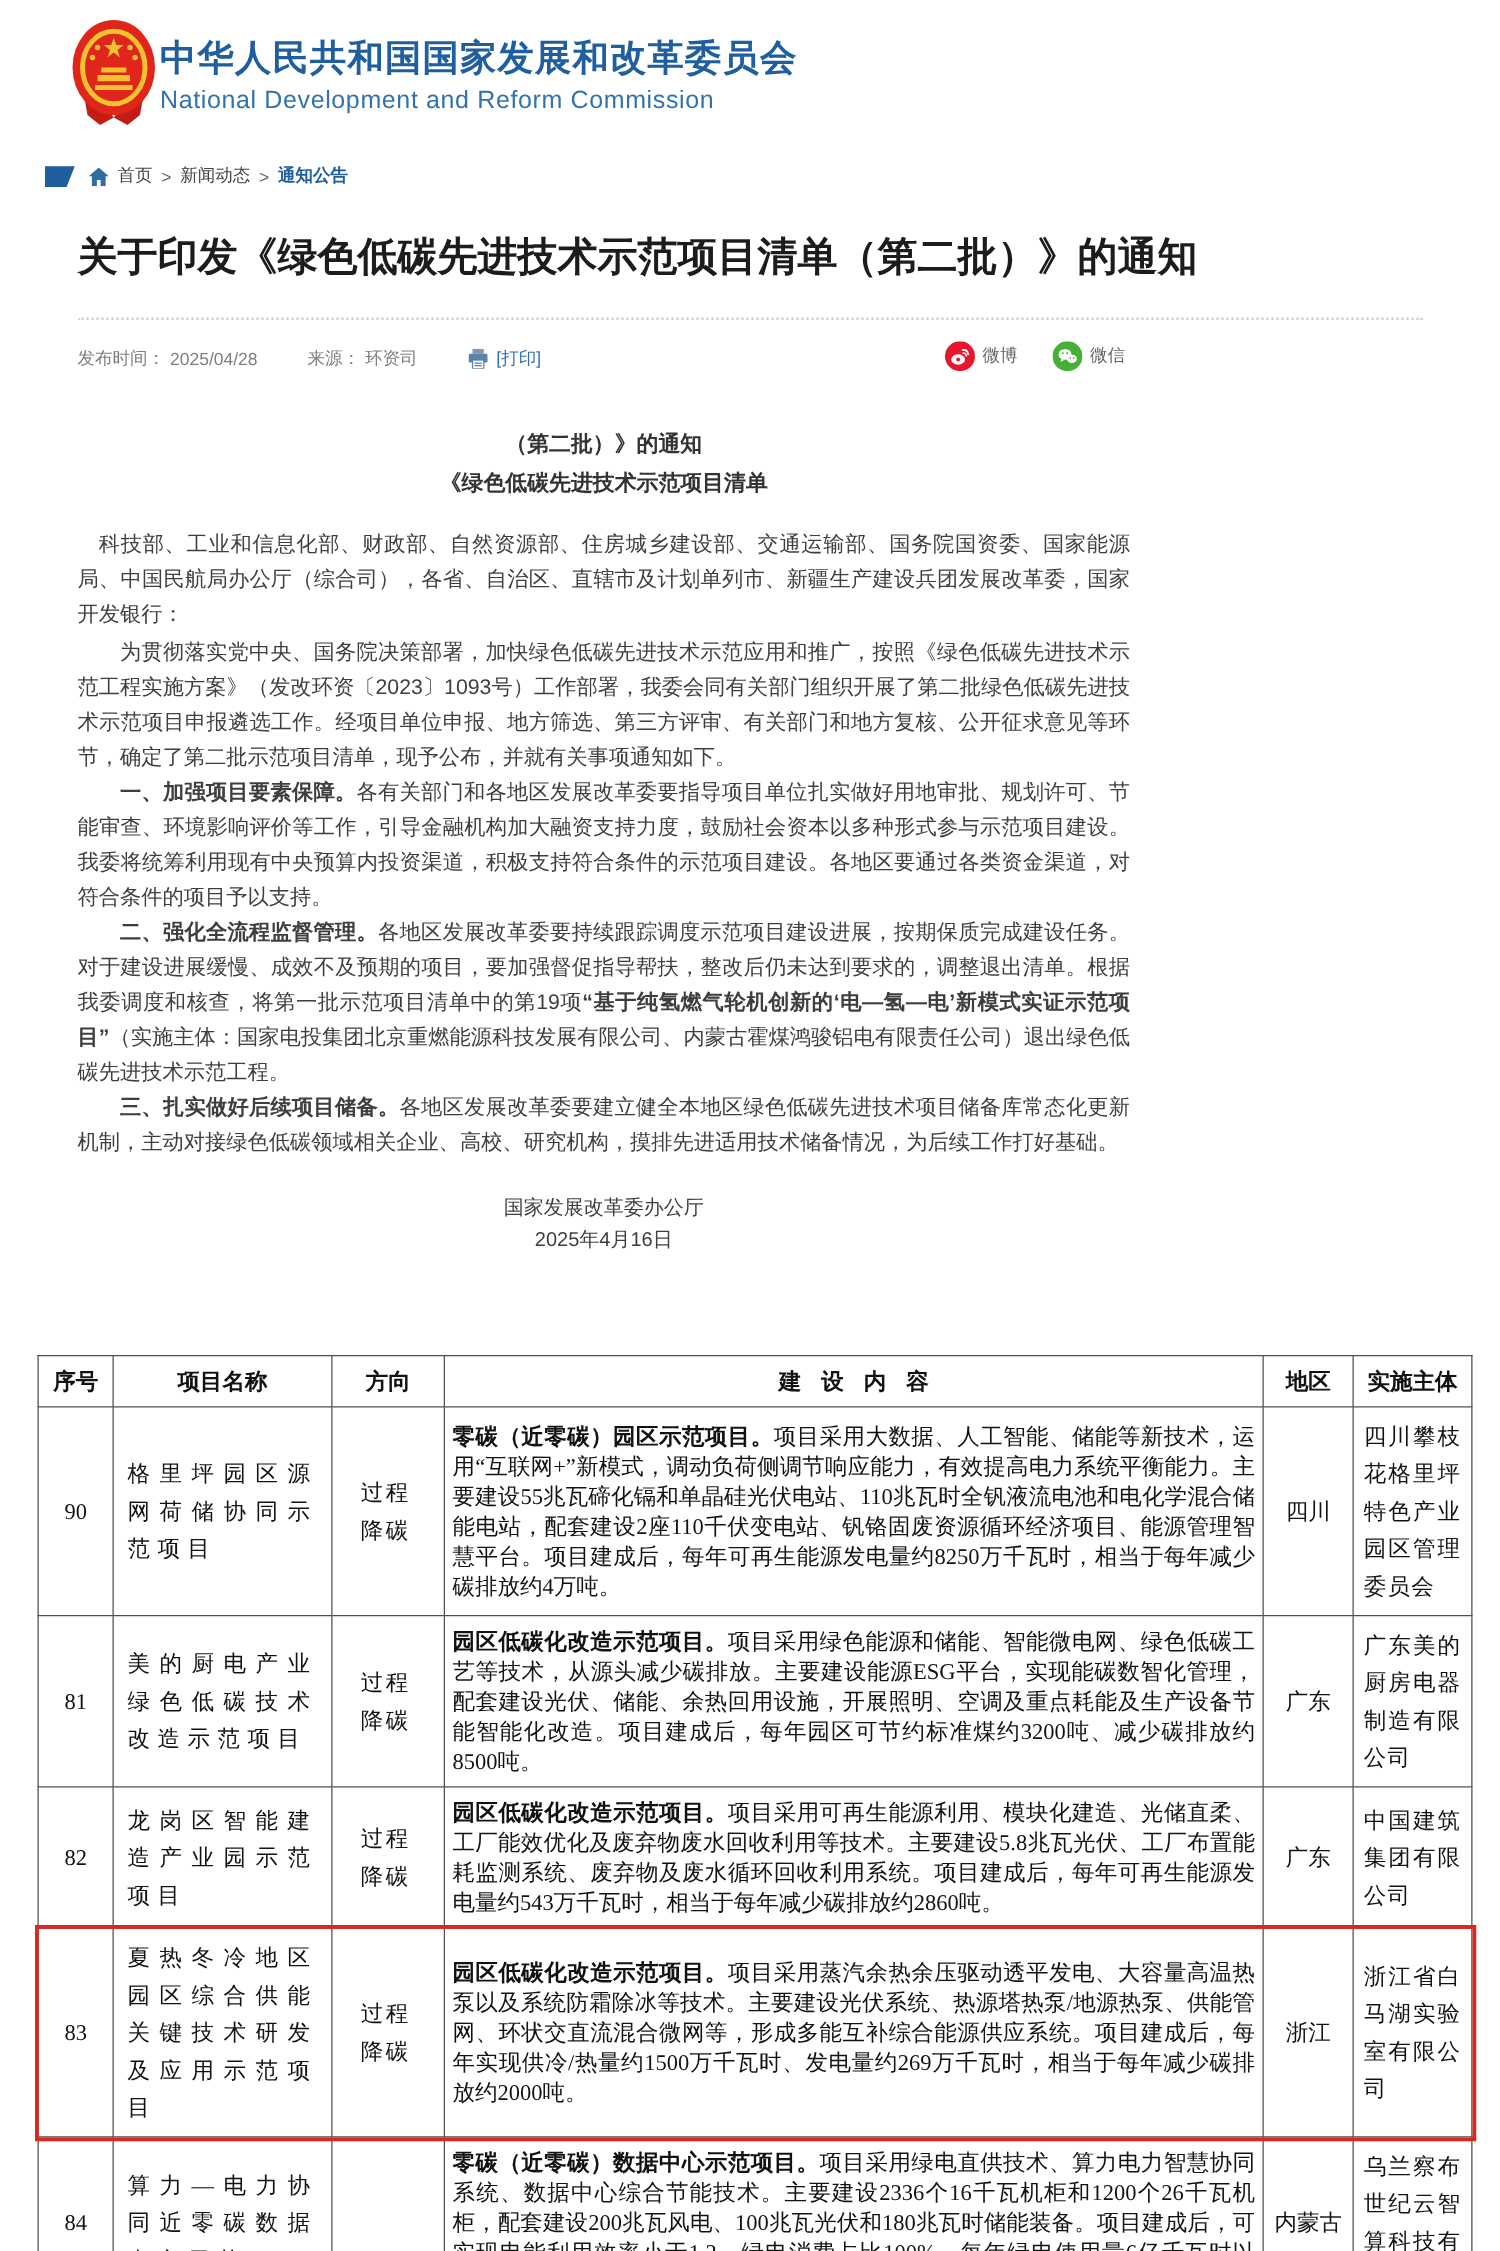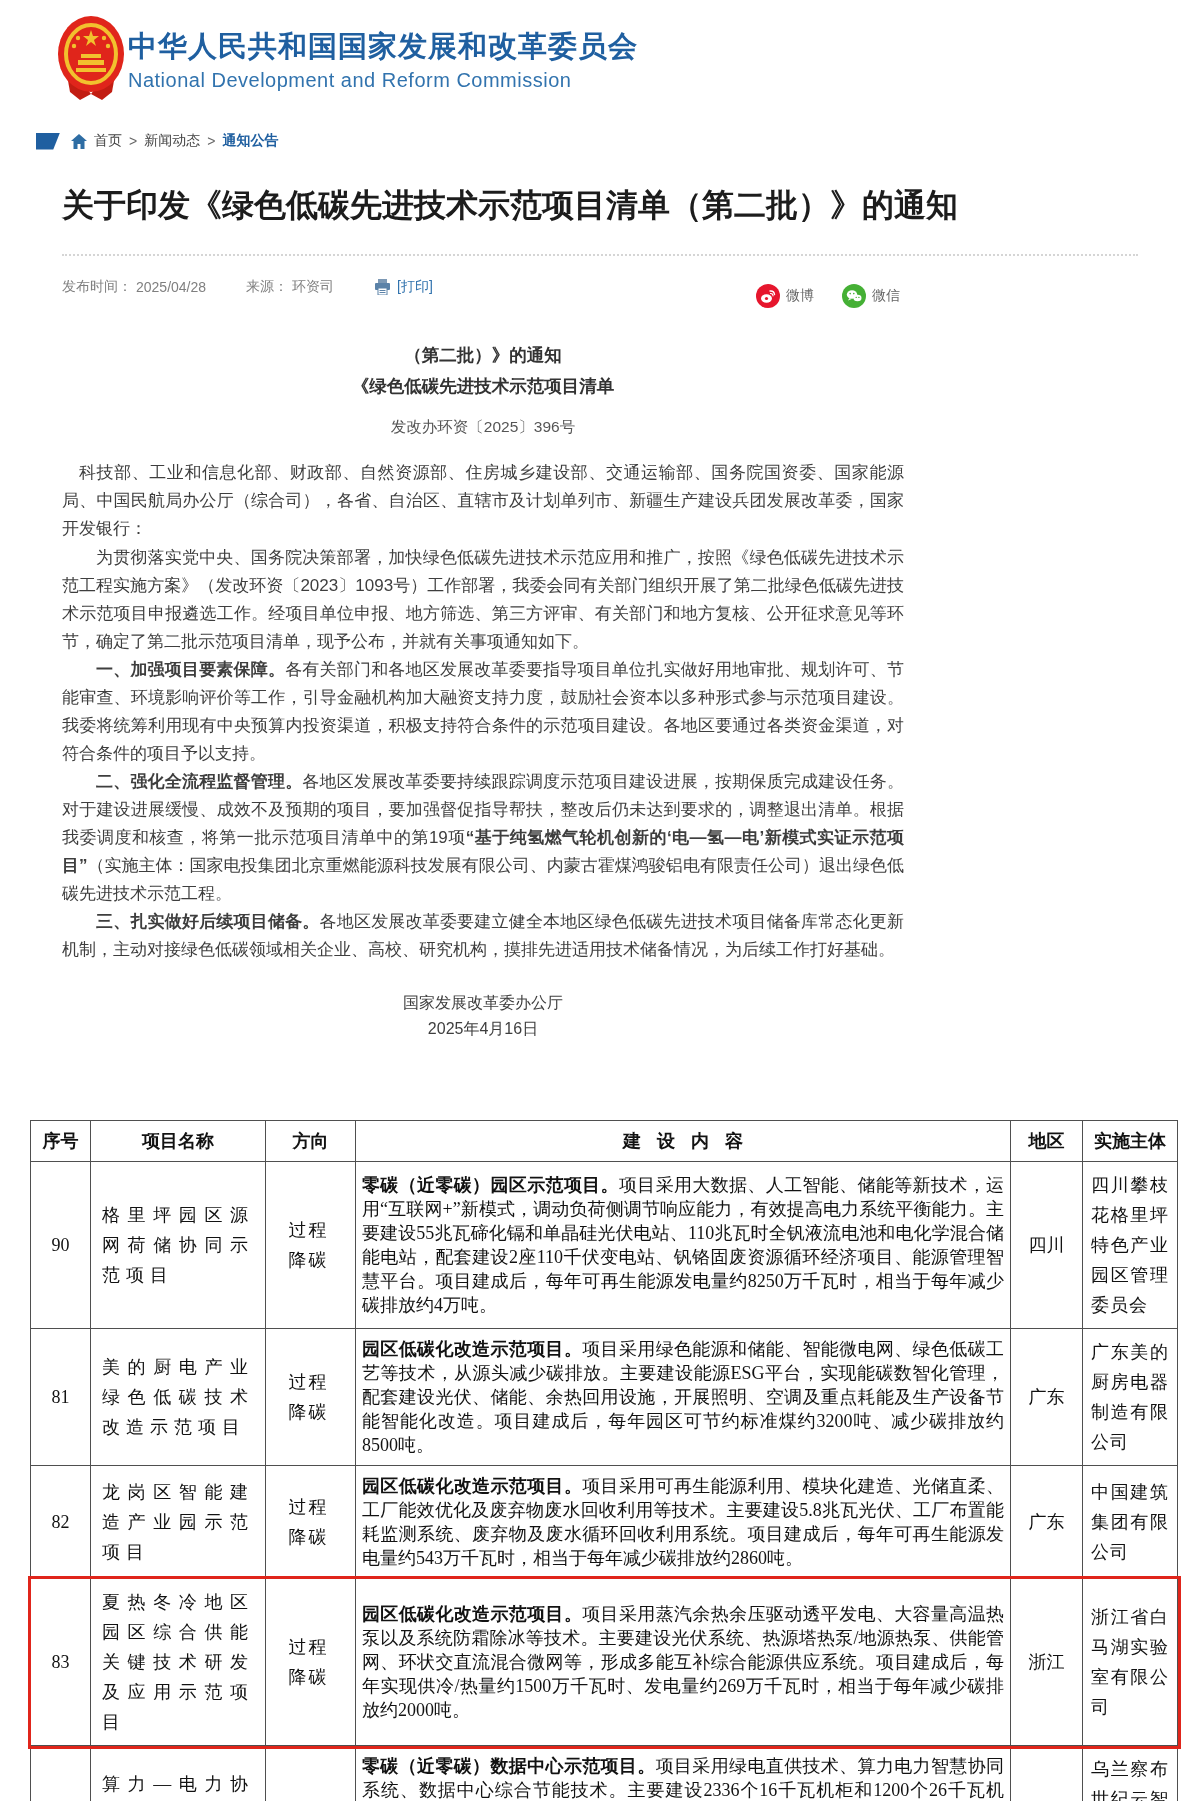--- a/index.html
+++ b/index.html
@@ -18,21 +18,21 @@
   .home-icon { display:inline-flex; margin-left:4px; }
   .crumb-link { color:#444; text-decoration:none; cursor:pointer; }
   .crumb-sep { color:#666; }
   .crumb-current { color:#1f5fa0; font-weight:bold; }
   
   .page-title { margin:38px 60px 0 62px; font-size:32px; font-weight:bold; color:#1c1c1c; line-height:34px; }
   .dotted-divider { margin:32px 62px 0 62px; border-top:2px dotted #d5d5d5; }
   .meta-row { position:relative; margin:16px 62px 12px 62px; height:30px; display:flex; align-items:center; font-size:14px; color:#7f7f7f; }
   .meta-item { margin-right:40px; display:inline-flex; align-items:center; gap:4px; }
   .print-link { color:#3173ae; text-decoration:none; cursor:pointer; display:inline-flex; align-items:center; gap:6px; }
-  .share-group { position:absolute; left:694px; top:12px; display:flex; align-items:center; gap:28px; }
+  .share-group { position:absolute; left:694px; top:1px; display:flex; align-items:center; gap:28px; }
   .share-btn { display:inline-flex; align-items:center; gap:6px; cursor:pointer; color:#666; }
   
   .doc { width:842px; margin:38px 0 0 62px; }
   .doc-title { text-align:center; font-size:17.5px; font-weight:bold; line-height:31px; color:#333; }
   .doc-number { text-align:center; margin-top:15px; font-size:15.5px; color:#555; }
   .doc-body { margin-top:22px; font-size:17px; line-height:28px; color:#3e3e3e; text-align:justify; }
   .doc-body p { margin:0; text-indent:2em; }
   .doc-body p.addressee { text-indent:1em;font-family:Liberation Mono, monospace; }
   .bold { font-weight:bold; }
   .doc-sign { margin-top:26px; text-align:center; font-size:16px; line-height:26px; color:#3e3e3e; }
@@ -146,21 +146,20 @@
       <span>微信</span>
     </span>
   </span>
 </div>
 
 <div class="doc">
   <div class="doc-title">
     <div>（第二批）》的通知</div>
     <div>《绿色低碳先进技术示范项目清单</div>
   </div>
-  <div class="doc-number">发改办环资〔2025〕396号</div>
 
   <div class="doc-body">
     <p class="addressee"><span class="bold"></span><span>科技部、工业和信息化部、财政部、自然资源部、住房城乡建设部、交通运输部、国务院国资委、国家能源局、中国民航局办公厅（综合司），各省、自治区、直辖市及计划单列市、新疆生产建设兵团发展改革委，国家开发银行：</span><span class="bold"></span><span></span></p>
     <p><span class="bold"></span><span>为贯彻落实党中央、国务院决策部署，加快绿色低碳先进技术示范应用和推广，按照《绿色低碳先进技术示范工程实施方案》（发改环资〔2023〕1093号）工作部署，我委会同有关部门组织开展了第二批绿色低碳先进技术示范项目申报遴选工作。经项目单位申报、地方筛选、第三方评审、有关部门和地方复核、公开征求意见等环节，确定了第二批示范项目清单，现予公布，并就有关事项通知如下。</span><span class="bold"></span><span></span></p>
     <p><span class="bold">一、加强项目要素保障。</span><span>各有关部门和各地区发展改革委要指导项目单位扎实做好用地审批、规划许可、节能审查、环境影响评价等工作，引导金融机构加大融资支持力度，鼓励社会资本以多种形式参与示范项目建设。我委将统筹利用现有中央预算内投资渠道，积极支持符合条件的示范项目建设。各地区要通过各类资金渠道，对符合条件的项目予以支持。</span><span class="bold"></span><span></span></p>
     <p><span class="bold">二、强化全流程监督管理。</span><span>各地区发展改革委要持续跟踪调度示范项目建设进展，按期保质完成建设任务。对于建设进展缓慢、成效不及预期的项目，要加强督促指导帮扶，整改后仍未达到要求的，调整退出清单。根据我委调度和核查，将第一批示范项目清单中的第19项</span><span class="bold">“基于纯氢燃气轮机创新的‘电—氢—电’新模式实证示范项目”</span><span>（实施主体：国家电投集团北京重燃能源科技发展有限公司、内蒙古霍煤鸿骏铝电有限责任公司）退出绿色低碳先进技术示范工程。</span></p>
     <p><span class="bold">三、扎实做好后续项目储备。</span><span>各地区发展改革委要建立健全本地区绿色低碳先进技术项目储备库常态化更新机制，主动对接绿色低碳领域相关企业、高校、研究机构，摸排先进适用技术储备情况，为后续工作打好基础。</span><span class="bold"></span><span></span></p>
   </div>
 
   <div class="doc-sign">

